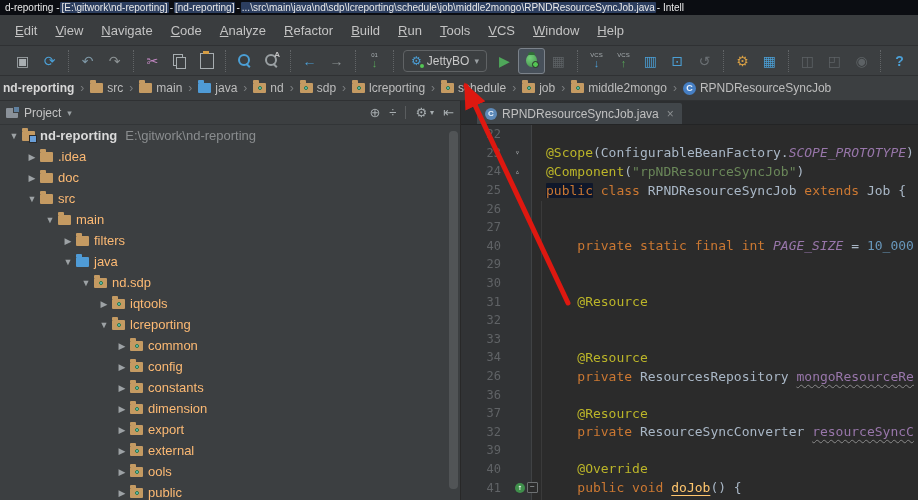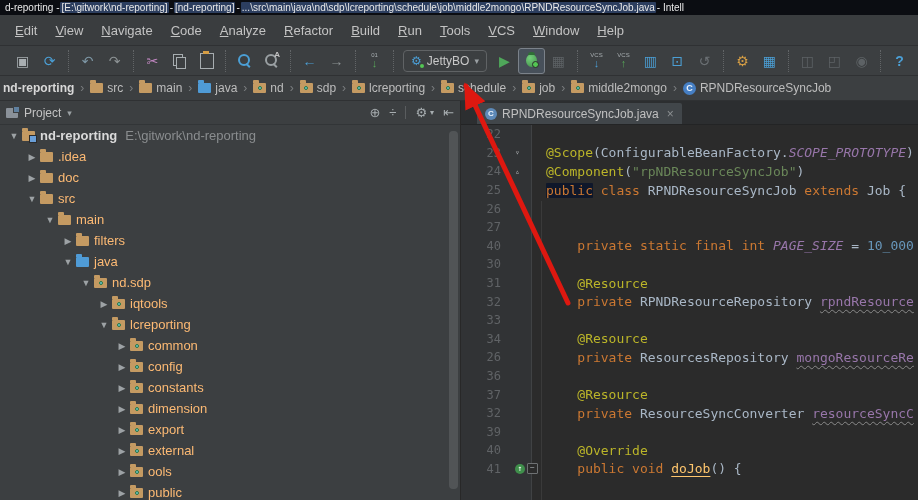--- a/index.html
+++ b/index.html
@@ -491,33 +491,37 @@
             <div class="cl">
               <span class="ln">27</span>
               <span class="marks"></span>
             </div>
             <div class="cl">
               <span class="ln">40</span>
               <span class="marks"></span>
               <span class="code"><span class="tok pl">    </span><span class="tok kw">private static final int</span><span class="tok pl"> </span><span class="tok sf">PAGE_SIZE</span><span class="tok pl"> = </span><span class="tok num">10_000</span></span>
             </div>
             <div class="cl">
+              <span class="ln">29</span>
+              <span class="marks"></span>
+              <span class="code"></span>
+            </div>
+            <div class="cl">
               <span class="ln">30</span>
               <span class="marks"></span>
               <span class="code"></span>
             </div>
             <div class="cl">
               <span class="ln">31</span>
               <span class="marks"></span>
               <span class="code"><span class="tok pl">    </span><span class="tok ann">@Resource</span></span>
             </div>
             <div class="cl">
               <span class="ln">32</span>
               <span class="marks"></span>
-              <span class="code"><span class="tok pl">    </span><span class="tok kw">private</span><span class="tok pl"> RPNDResourceRepository </span><span class="tok fld">rpndResource</span></span>
             </div>
             <div class="cl">
               <span class="ln">33</span>
               <span class="marks"></span>
               <span class="code"></span>
             </div>
             <div class="cl">
               <span class="ln">34</span>
               <span class="marks"></span>
               <span class="code"><span class="tok pl">    </span><span class="tok ann">@Resource</span></span>

